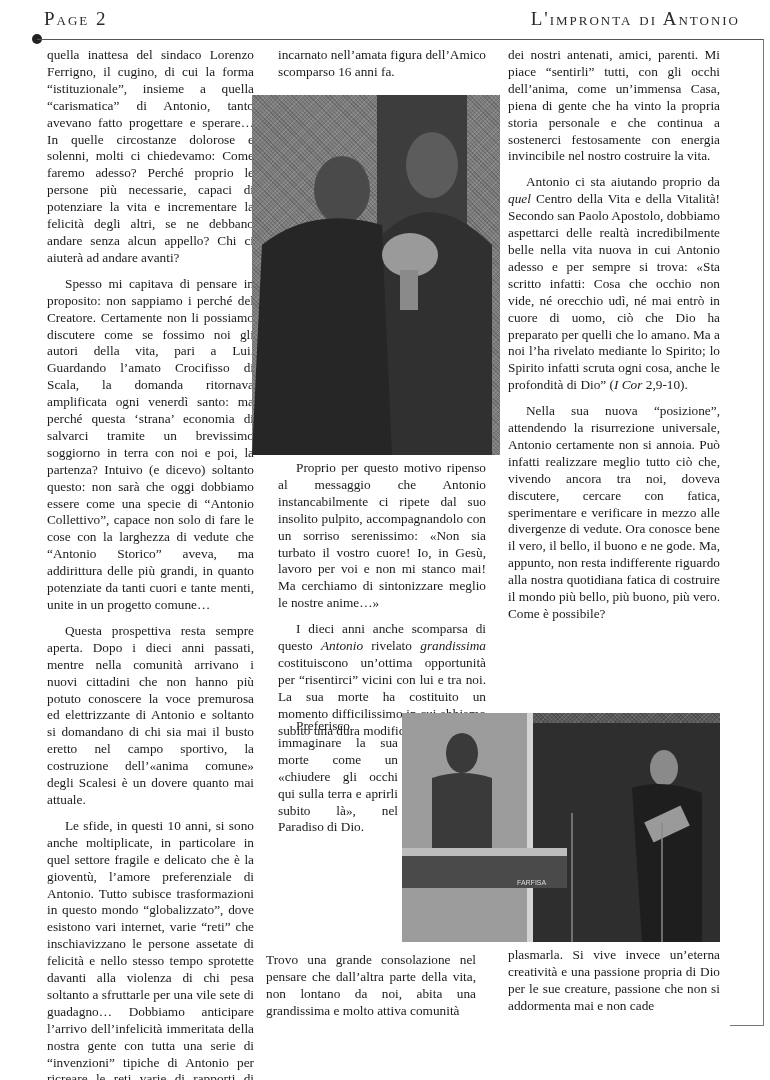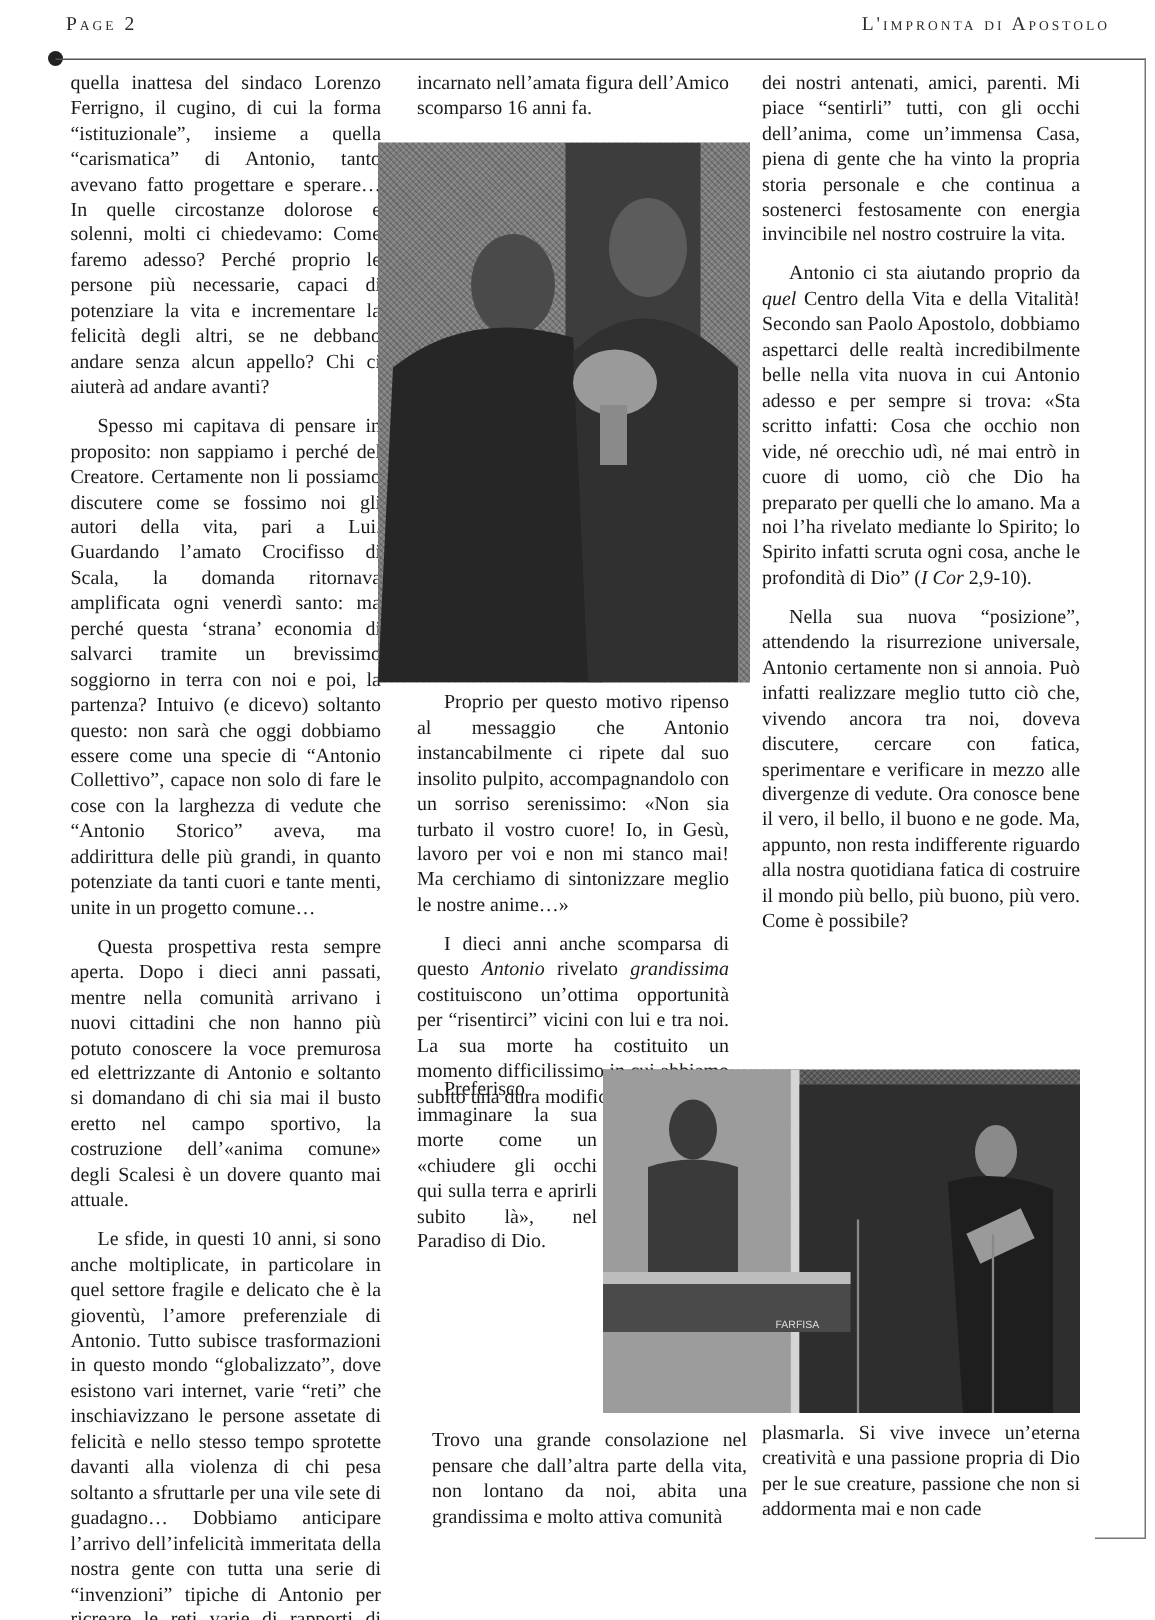--- a/index.html
+++ b/index.html
@@ -1,48 +1,48 @@
 <!DOCTYPE html>
 <html><head>
 <meta charset="utf-8">
 <style>
   html,body{margin:0;padding:0;background:#fff;}
   body{width:770px;height:1080px;position:relative;overflow:hidden;
        font-family:"Liberation Serif","DejaVu Serif",serif;color:#1a1a1a;}
-  .hdr{position:absolute;top:8px;font-family:"Liberation Serif",serif;font-size:13px;
+  .hdr{position:absolute;top:8px;font-family:"Liberation Serif",serif;font-size:19px;
        letter-spacing:2px;font-variant:small-caps;color:#2a2a2a;}
   .hdr.left{left:44px;}
   .hdr.right{right:30px;}
   .rule{position:absolute;top:39px;left:37px;width:727px;height:1px;background:#555;}
   .dot{position:absolute;top:34px;left:32px;width:10px;height:10px;border-radius:50%;background:#222;}
   .vrule{position:absolute;top:39px;left:763px;width:1px;height:987px;background:#777;}
   .stub{position:absolute;top:1025px;left:730px;width:34px;height:1px;background:#777;}
   .col{position:absolute;font-size:13.3px;line-height:16.9px;text-align:justify;}
   .col p{margin:0 0 9px 0;text-indent:18px;}
   .col p.noindent{text-indent:0;}
   .c1{left:47px;top:47px;width:207px;}
   .c2a{left:278px;top:47px;width:208px;}
   .c2b{left:278px;top:460px;width:208px;}
   .c2c{left:278px;top:718px;width:120px;}
-  .c2d{left:288px;top:952px;width:210px;}
+  .c2d{left:266px;top:952px;width:210px;}
   .c3a{left:508px;top:47px;width:212px;}
   .c3b{left:508px;top:947px;width:212px;}
   .photo{position:absolute;overflow:hidden;
     background-color:#6a6a6a;
     background-image:repeating-linear-gradient(45deg,rgba(0,0,0,.18) 0 1px,transparent 1px 3px),
                      repeating-linear-gradient(-45deg,rgba(255,255,255,.12) 0 1px,transparent 1px 3px);}
   .p1{left:252px;top:95px;width:248px;height:360px;background-color:#7d7d7d;}
   .p2{left:402px;top:713px;width:318px;height:229px;background-color:#5a5a5a;}
   i{}
 </style>
 </head>
 <body>
 
 <div class="hdr left">Page 2</div>
-<div class="hdr right">L'impronta di Apostolo</div>
+<div class="hdr right">L'impronta di Antonio</div>
 <div class="dot"></div>
 <div class="rule"></div>
 <div class="vrule"></div>
 <div class="stub"></div>
 
 <div class="col c1">
   <p class="noindent">quella inattesa del sindaco Lorenzo Ferrigno, il cugino, di cui la forma “istituzionale”, insieme a quella “carismatica” di Antonio, tanto avevano fatto progettare e sperare… In quelle circostanze dolorose e solenni, molti ci chiedevamo: Come faremo adesso? Perché proprio le persone più necessarie, capaci di potenziare la vita e incrementare la felicità degli altri, se ne debbano andare senza alcun appello? Chi ci aiuterà ad andare avanti?</p>
   <p>Spesso mi capitava di pensare in proposito: non sappiamo i perché del Creatore. Certamente non li possiamo discutere come se fossimo noi gli autori della vita, pari a Lui. Guardando l’amato Crocifisso di Scala, la domanda ritornava amplificata ogni venerdì santo: ma perché questa ‘strana’ economia di salvarci tramite un brevissimo soggiorno in terra con noi e poi, la partenza? Intuivo (e dicevo) soltanto questo: non sarà che oggi dobbiamo essere come una specie di “Antonio Collettivo”, capace non solo di fare le cose con la larghezza di vedute che “Antonio Storico” aveva, ma addirittura delle più grandi, in quanto potenziate da tanti cuori e tante menti, unite in un progetto comune…</p>
   <p>Questa prospettiva resta sempre aperta. Dopo i dieci anni passati, mentre nella comunità arrivano i nuovi cittadini che non hanno più potuto conoscere la voce premurosa ed elettrizzante di Antonio e soltanto si domandano di chi sia mai il busto eretto nel campo sportivo, la costruzione dell’«anima comune» degli Scalesi è un dovere quanto mai attuale.</p>
   <p>Le sfide, in questi 10 anni, si sono anche moltiplicate, in particolare in quel settore fragile e delicato che è la gioventù, l’amore preferenziale di Antonio. Tutto subisce trasformazioni in questo mondo “globalizzato”, dove esistono vari internet, varie “reti” che inschiavizzano le persone assetate di felicità e nello stesso tempo sprotette davanti alla violenza di chi pesa soltanto a sfruttarle per una vile sete di guadagno… Dobbiamo anticipare l’arrivo dell’infelicità immeritata della nostra gente con tutta una serie di “invenzioni” tipiche di Antonio per ricreare le reti varie di rapporti di fratellanza e di amicizia, di approfondimento culturale e insieme spirituale, tanto bene sintetizzato e</p>

